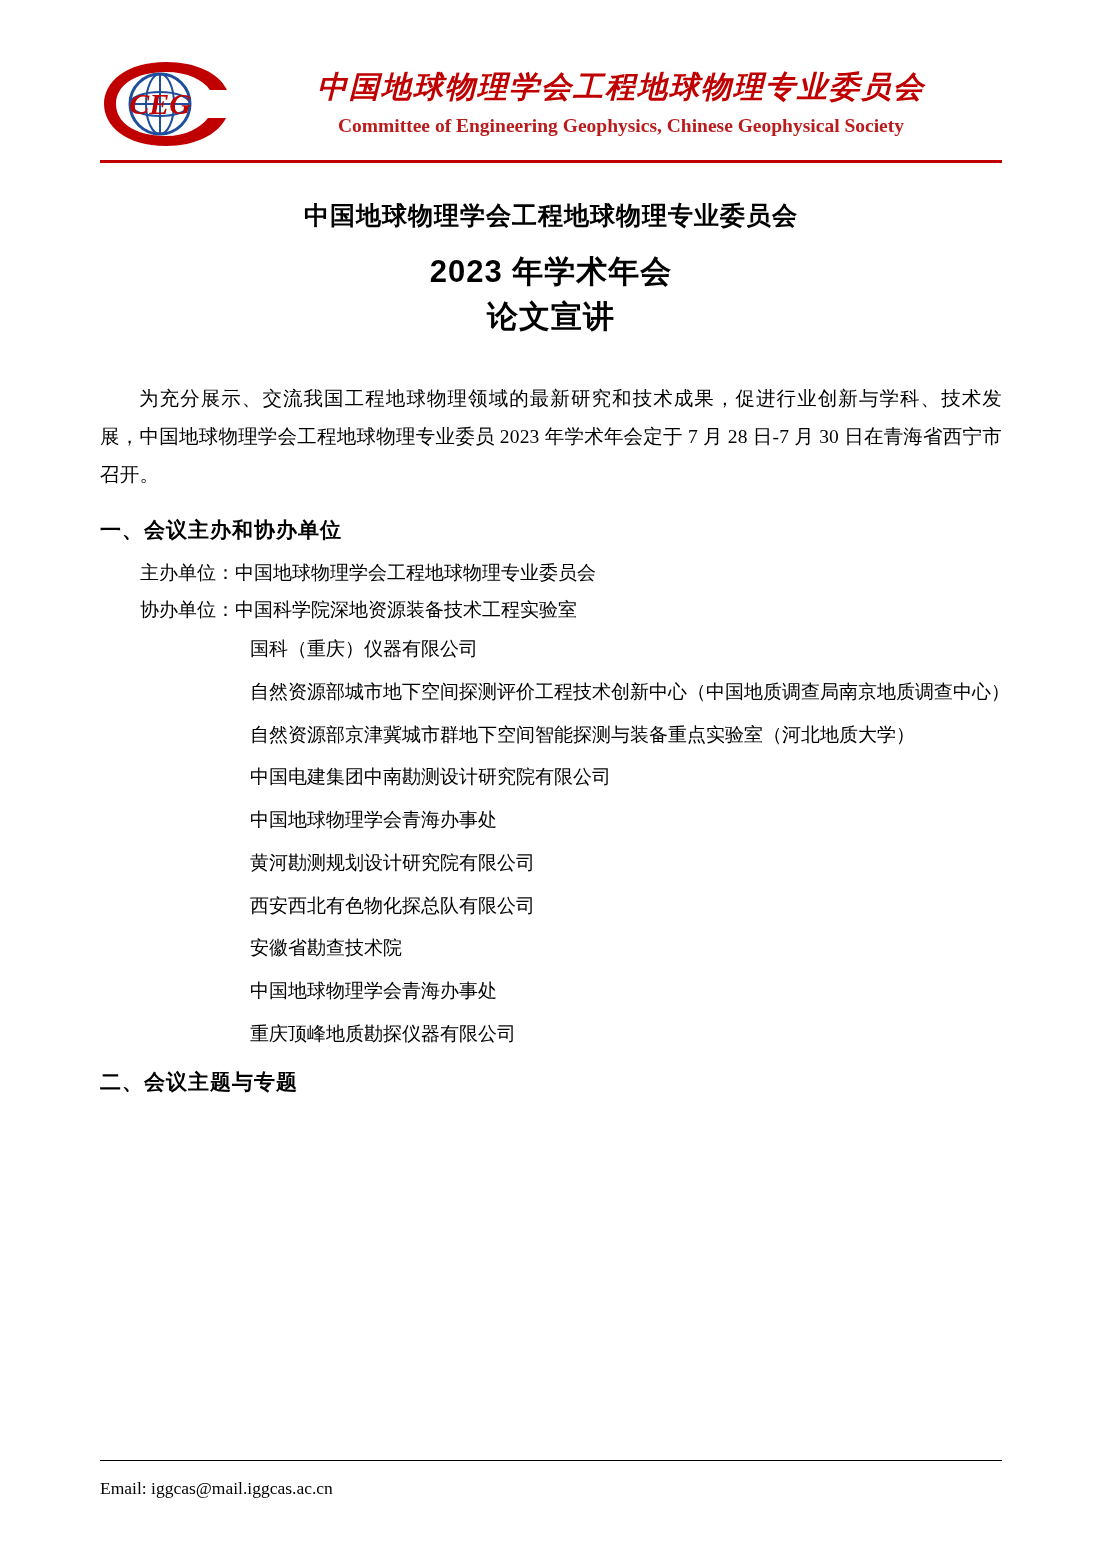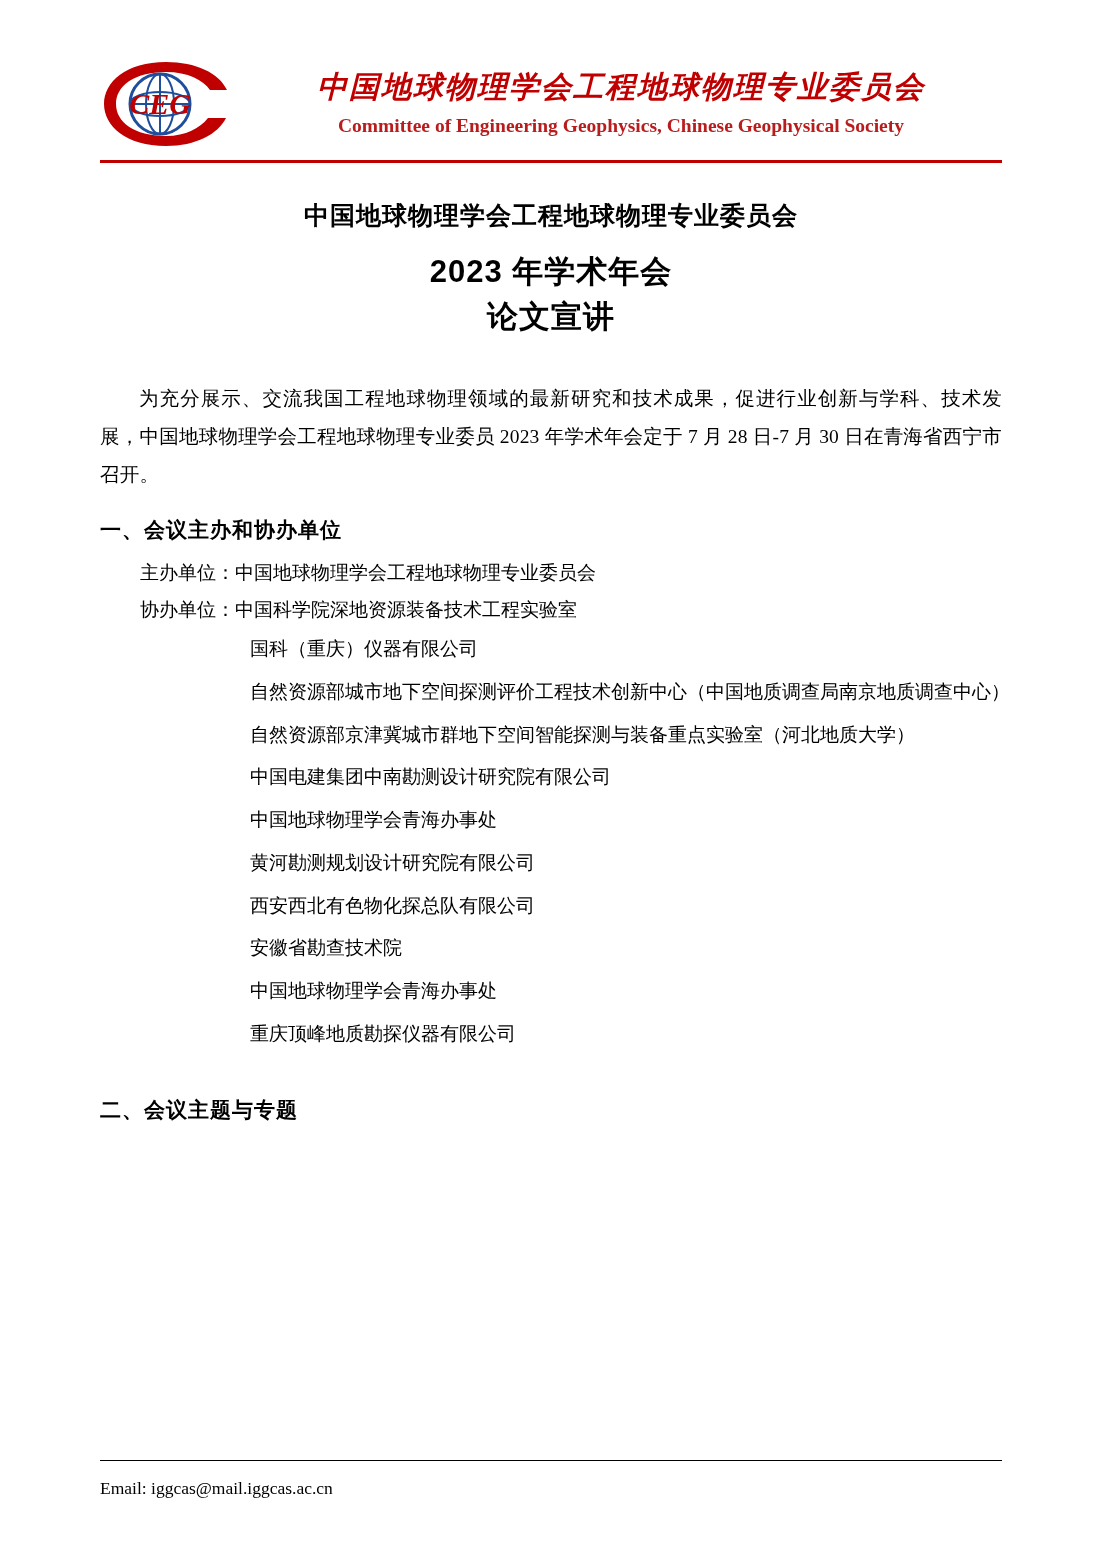--- a/index.html
+++ b/index.html
@@ -125,21 +125,21 @@
     padding: 0;
     list-style: none;
   }
   .host-list li {
     font-size: 19px;
     line-height: 2.25;
     margin-left: 150px;
     white-space: nowrap;
   }
   h2.section-last {
-    margin-top: 40px;
+    margin-top: 12px;
   }
 
   
   .footer {
     position: absolute;
     left: 100px;
     right: 100px;
     bottom: 58px;
   }
   .footer-rule {

